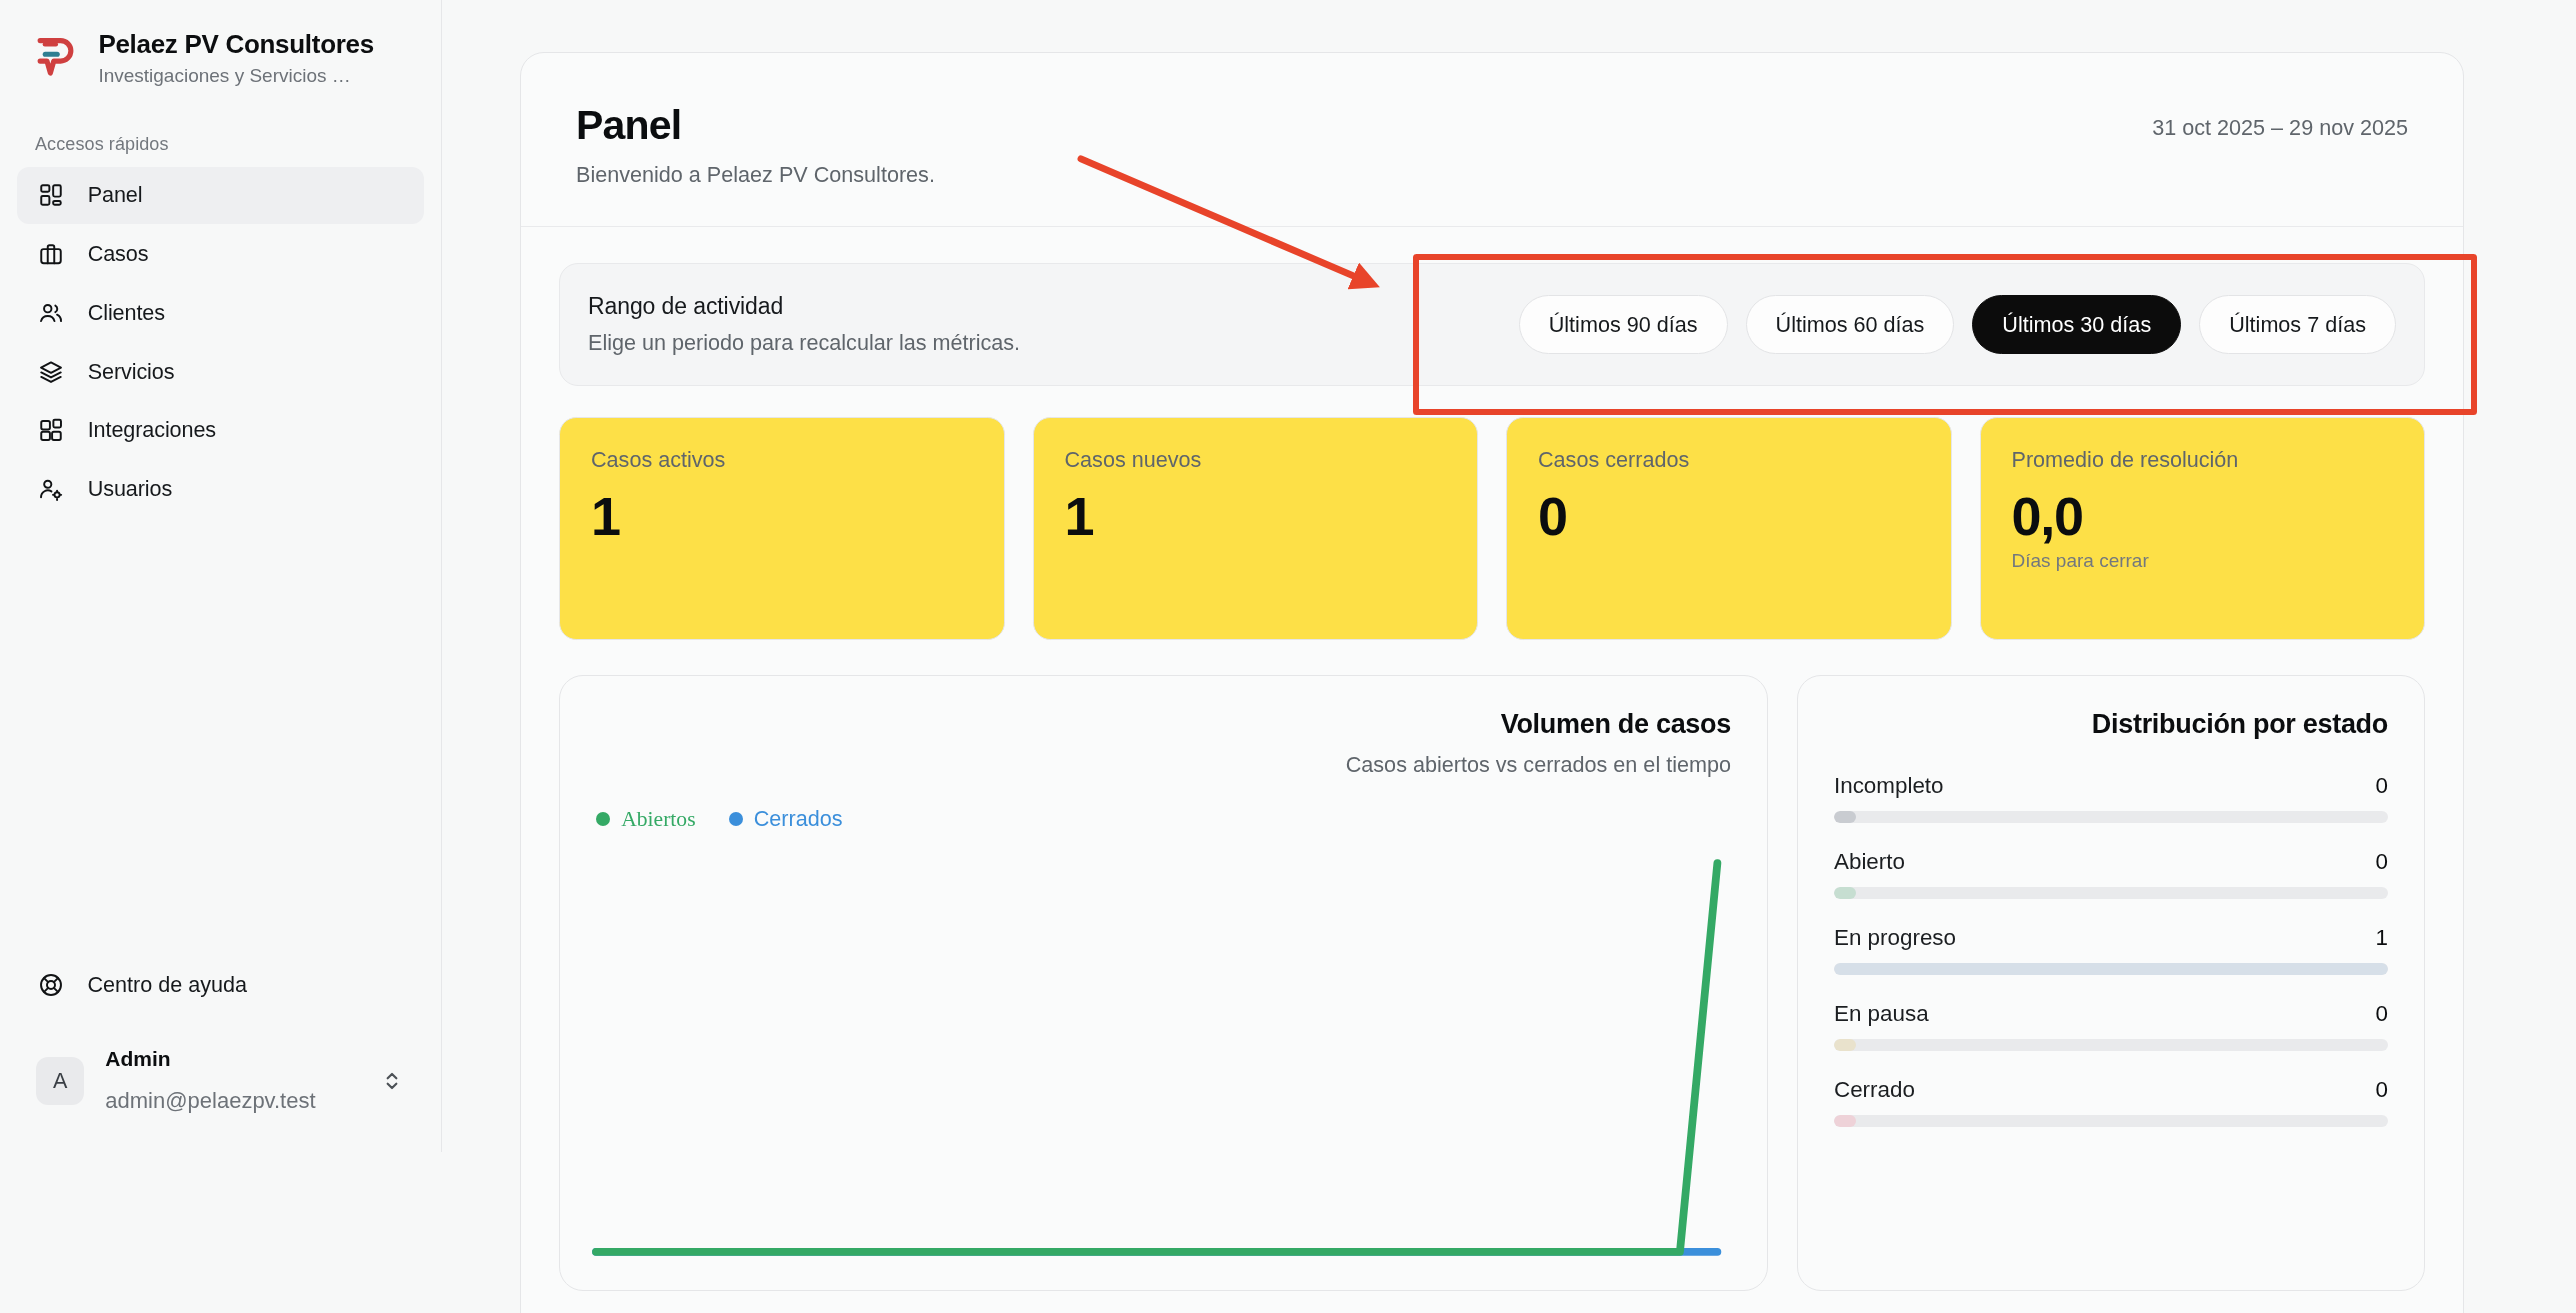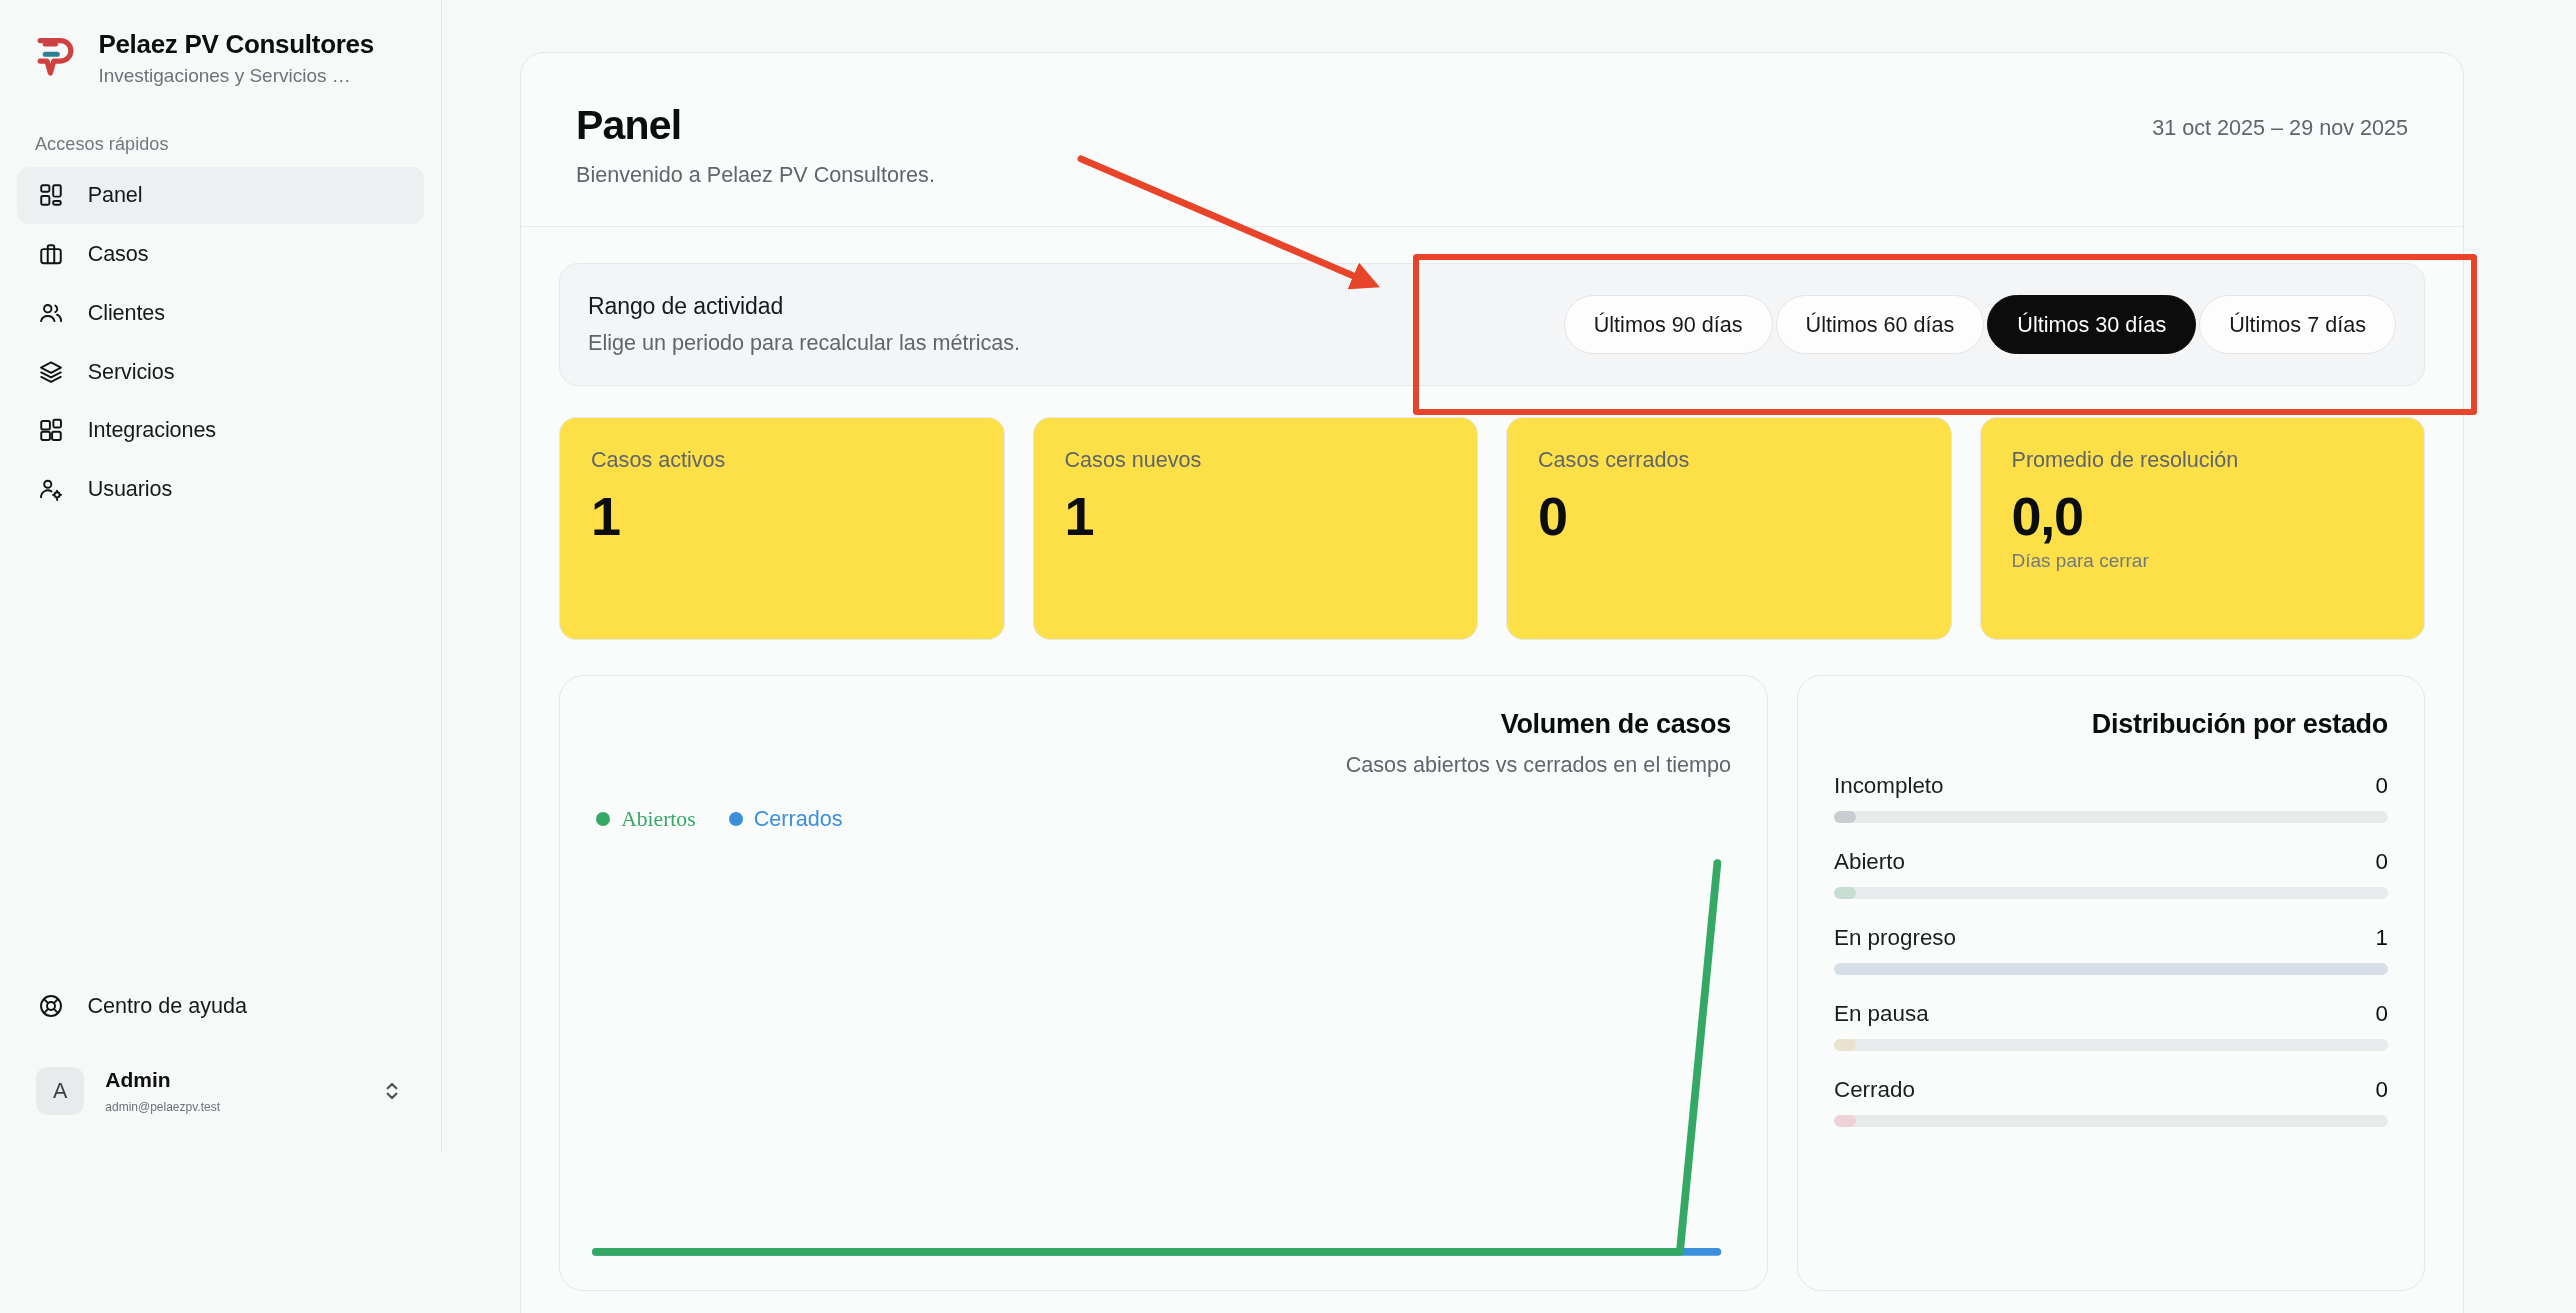--- a/index.html
+++ b/index.html
@@ -57,21 +57,21 @@
     border-radius: 14px; cursor: pointer;
   }
   .avatar {
     width: 48px; height: 48px; flex: 0 0 48px; border-radius: 12px;
     background: #e9eaec; color: #3a3f45;
     display: flex; align-items: center; justify-content: center;
     font-size: 21.6px; font-weight: 500;
   }
   .user-meta { display: flex; flex-direction: column; min-width: 0; flex: 1 1 auto; }
   .user-name { font-size: 21px; font-weight: 700; color: #0c0e10; line-height: 1.25; }
-  .user-mail { font-size: 12px; color: #6d7278; line-height: 1.3; margin-top: 7px; }
+  .user-mail { font-size: 22px; color: #6d7278; line-height: 1.3; margin-top: 15px; }
   .chev-updown { width: 26px; height: 26px; flex: 0 0 26px; color: #4d5257; }
 
   
   .main { flex: 1 1 auto; position: relative; overflow: hidden; background: #f7f8f8; padding: 52px 60px 0 78px; }
   .dash-card {
     background: #fafbfb;
     border: 0.9px solid #e5e6e8;
     border-radius: 24px;
     width: 1944px;
     min-height: 1312px;
@@ -88,21 +88,21 @@
 
   
   .range-panel {
     display: flex; align-items: center; justify-content: space-between;
     background: #f4f5f6; border: 0.9px solid #e8e9eb;
     border-radius: 19px; padding: 29px 28px;
   }
   .range-left { display: flex; flex-direction: column; gap: 10.4px; }
   .range-title { font-size: 23px; color: #16191c; letter-spacing: -0.1px; }
   .range-sub { font-size: 21.6px; color: #5f656b; }
-  .range-btns { display: flex; align-items: center; gap: 3px; }
+  .range-btns { display: flex; align-items: center; gap: 18px; }
   .chip {
     font-family: inherit;
     font-size: 21.6px; color: #16191c;
     background: #fdfdfd; border: 0.9px solid #e3e4e6;
     border-radius: 862px; padding: 15.5px 29px; cursor: pointer; white-space: nowrap;
   }
   .chip.selected { background: #0c0c0c; border-color: #0c0c0c; color: #ffffff; }
 
   
   .kpi-grid { display: grid; grid-template-columns: repeat(4, 1fr); gap: 28px; margin-top: 31px; }

